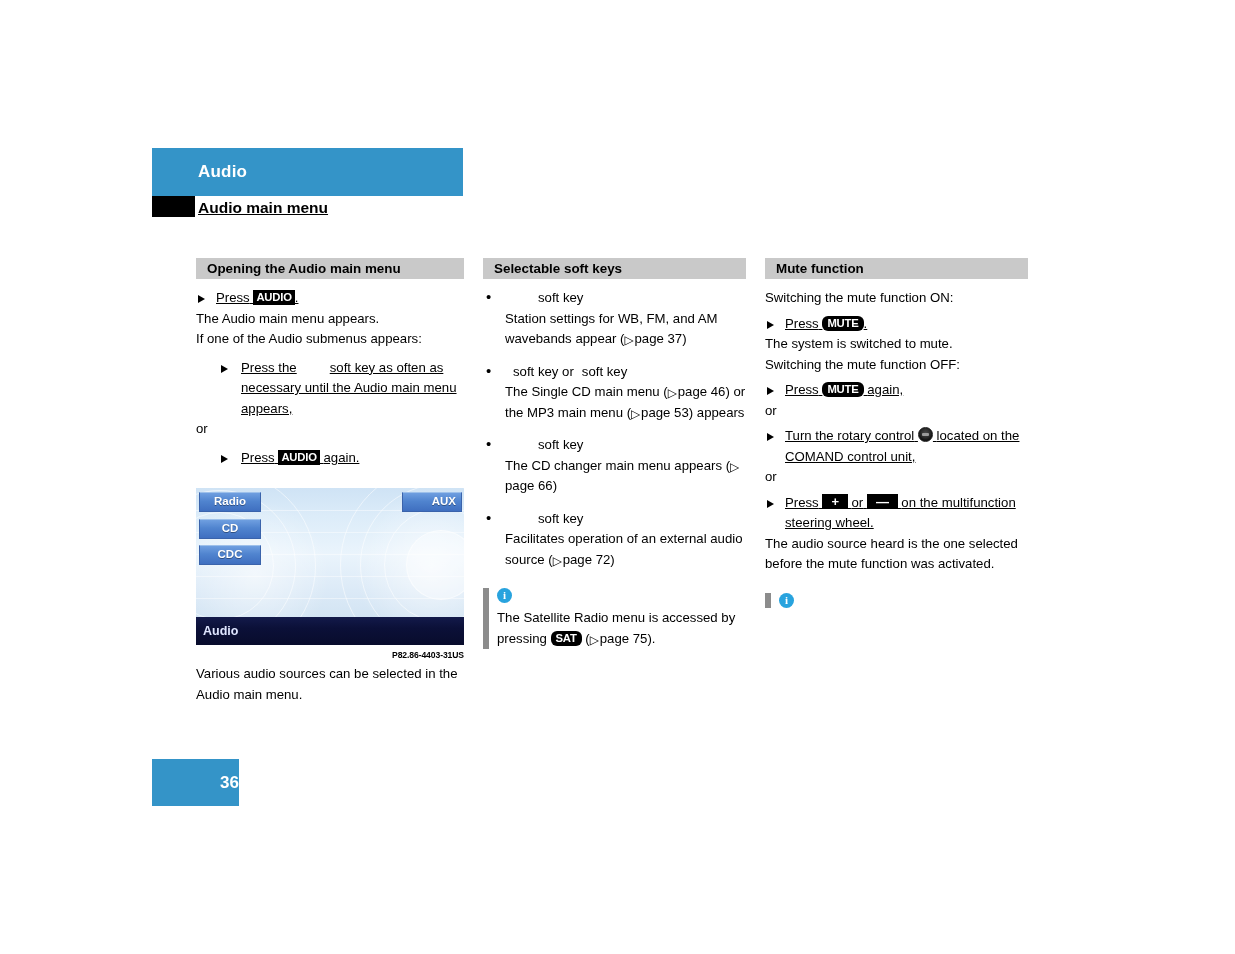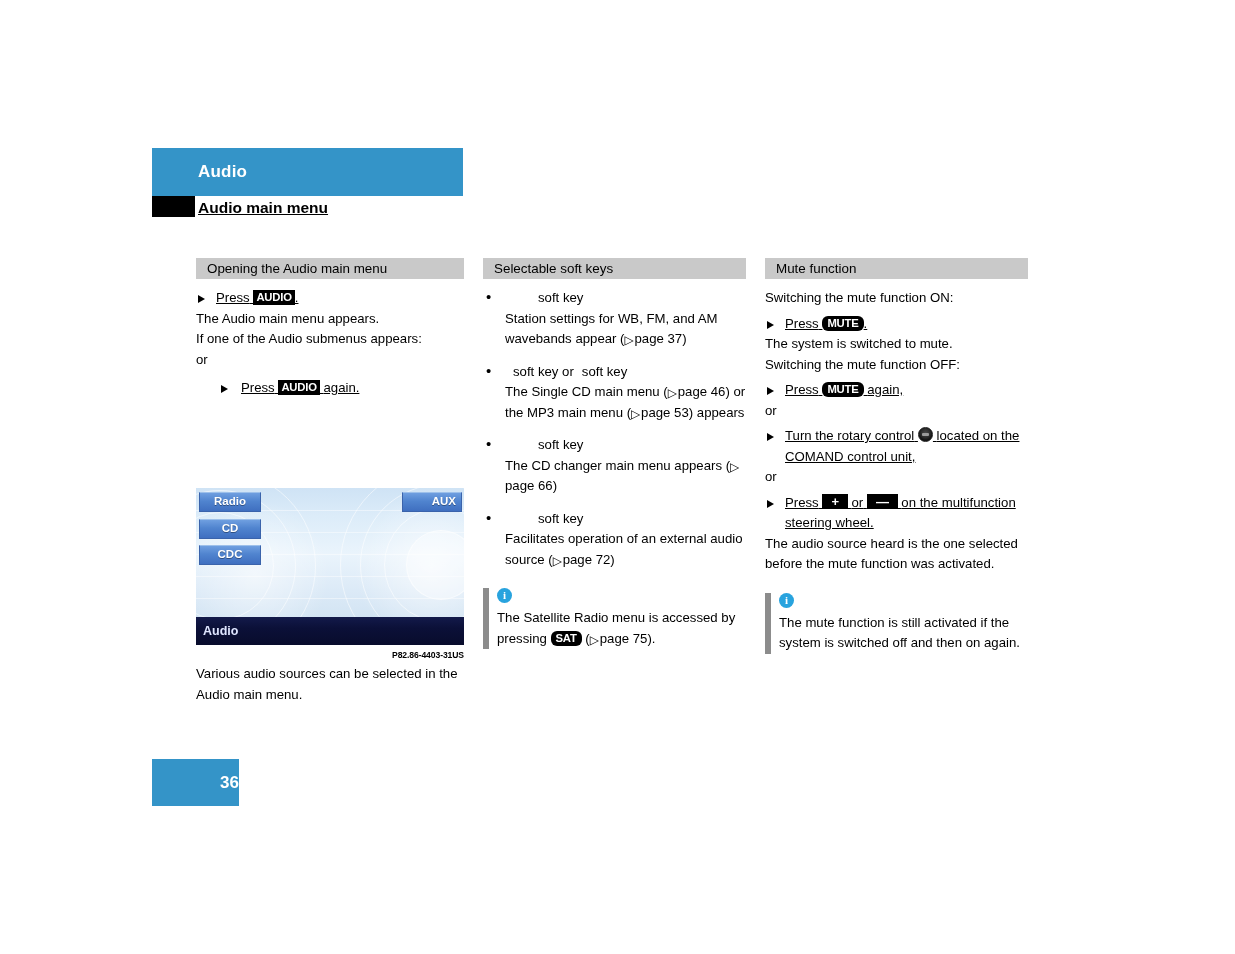--- a/index.html
+++ b/index.html
@@ -60,21 +60,21 @@
     line-height: 20.5px;
     color: #000000;
   }
   #col-1 { left: 196px; width: 268px; }
   #col-2 { left: 483px; width: 263px; }
   #col-3 { left: 765px; width: 263px; }
 
   .col-head {
     background: #c9c9c9;
     font-size: 13.4px;
-    font-weight: normal;
+    font-weight: bold;
     padding: 3px 0 3px 11px;
     margin-bottom: 9px;
     line-height: 15px;
   }
 
   
   p.para {
     margin: 0 0 0 0;
     padding: 0;
   }
@@ -311,20 +311,23 @@
   <div class="col-head">Opening the Audio main menu</div>
 
   <div class="step">
     <span>Press</span>
     <span class="keycap">AUDIO</span><span>.</span>
   </div>
 
   <p class="para subtext">The Audio main menu appears.</p>
   <p class="para subtext">If one of the Audio submenus appears:</p>
 
+  <div class="step indent">
+    <span>Press the</span><span class="softgap"></span><span>soft key as often as necessary until the Audio main menu appears,</span>
+  </div>
 
   <p class="para or-line">or</p>
 
   <div class="step indent">
     <span>Press</span>
     <span class="keycap">AUDIO</span>
     <span>again.</span>
   </div>
 </div>
 
@@ -425,17 +428,16 @@
     <span class="keycap sym">+</span>
     <span>or</span>
     <span class="keycap sym">—</span>
     <span>on the multifunction steering wheel.</span>
   </div>
 
   <p class="para subtext">The audio source heard is the one selected before the mute function was activated.</p>
 
   <div class="note">
     <div class="note-icon">i</div>
-    <div>The mute function is still activated if the system is switched off and then on again.</div>
   </div>
 </div>
 
 <div id="page-num">36</div>
 
 </body></html>

